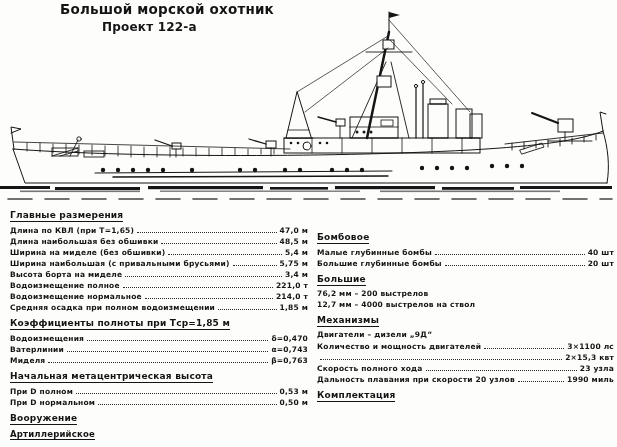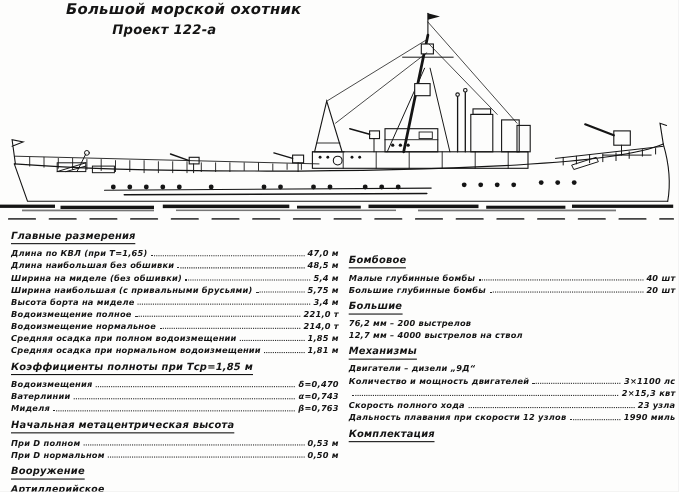--- a/index.html
+++ b/index.html
@@ -1,18 +1,18 @@
 <!DOCTYPE html>
 <html><head>
 <meta charset="utf-8">
 <style>
   html,body{margin:0;padding:0;background:#e8e8e8;}
   #page{position:relative;width:617px;height:447px;background:#fdfdfc;overflow:hidden;
         font-family:"DejaVu Sans",sans-serif;color:#141414;}
-  .hand{font-style:italic;font-weight:bold;letter-spacing:.2px;}
+  .hand{font-weight:bold;letter-spacing:.2px;}
   #title1{position:absolute;left:60px;top:1px;font-size:13.5px;}
   #title2{position:absolute;left:102px;top:20px;font-size:12px;}
   #ship-svg{position:absolute;left:0;top:0;}
   .col{position:absolute;font-size:7.5px;}
   #left-col{left:10px;top:208px;width:298px;}
   #right-col{left:317px;top:230px;width:297px;}
   .sec-head{display:inline-block;font-size:9px;border-bottom:1.3px solid #141414;
             margin:2px 0 3px 0;line-height:11px;text-align:center;}
   .sub-head{display:inline-block;font-size:8.5px;border-bottom:1.2px solid #141414;
             margin:1px 0 2px 0;line-height:10px;}
@@ -215,25 +215,20 @@
     <div class="row">
         <span class="lbl">Водоизмещение нормальное</span>
         <span class="dots"></span>
         <span class="val">214,0 т</span>
       </div>
     <div class="row">
         <span class="lbl">Средняя осадка при полном водоизмещении</span>
         <span class="dots"></span>
         <span class="val">1,85 м</span>
       </div>
-    <div class="row">
-        <span class="lbl">Средняя осадка при нормальном водоизмещении</span>
-        <span class="dots"></span>
-        <span class="val">1,81 м</span>
-      </div>
 
     <div class="gap"></div>
     <span class="sec-head">Коэффициенты полноты при Тср=1,85 м</span>
     <div class="row">
         <span class="lbl">Водоизмещения</span>
         <span class="dots"></span>
         <span class="val">δ=0,470</span>
       </div>
     <div class="row">
         <span class="lbl">Ватерлинии</span>
@@ -296,21 +291,21 @@
     <div class="row">
         <span class="dots"></span>
         <span class="val">2×15,3 квт</span>
       </div>
     <div class="row">
         <span class="lbl">Скорость полного хода</span>
         <span class="dots"></span>
         <span class="val">23 узла</span>
       </div>
     <div class="row">
-        <span class="lbl">Дальность плавания при скорости 12 узлов</span>
+        <span class="lbl">Дальность плавания при скорости 20 узлов</span>
         <span class="dots"></span>
         <span class="val">1990 миль</span>
       </div>
 
     <div class="gap"></div>
     <span class="sec-head">Комплектация</span>
   </div>
 
 </div>
 

